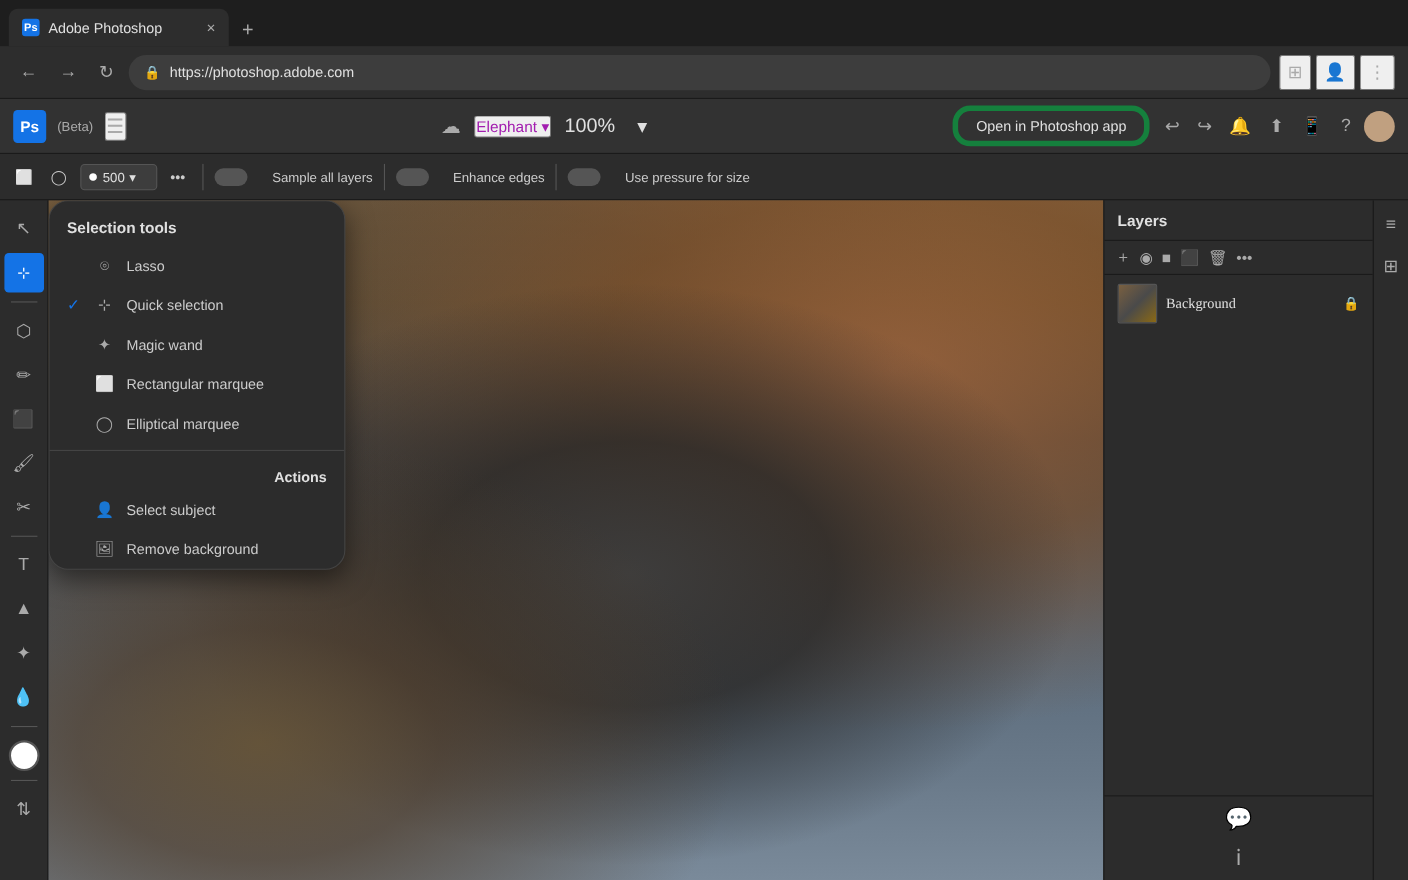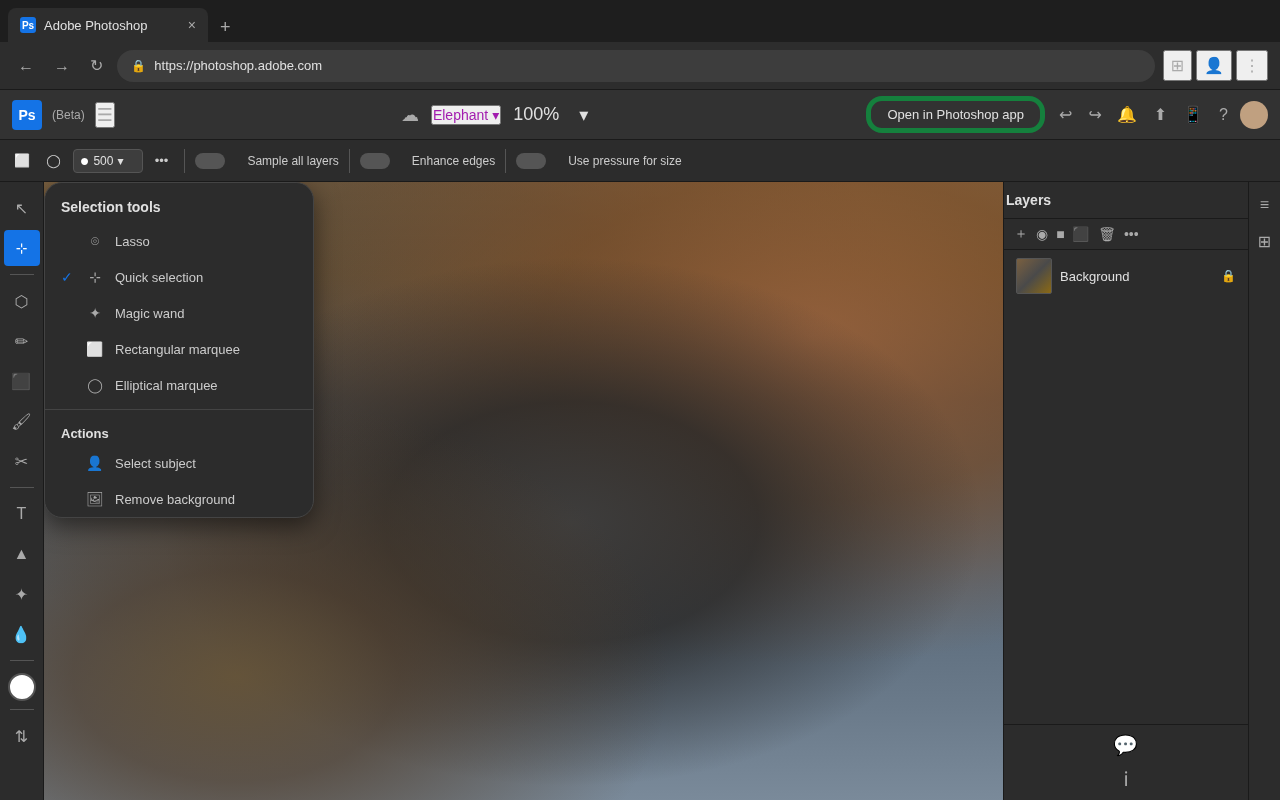--- a/index.html
+++ b/index.html
@@ -62,31 +62,31 @@
       linear-gradient(180deg, #7a6040 0%, #5a4a30 30%, #3d3d3d 50%, #5a6a7a 70%, #6a7a8a 100%);
     }
 
     
     .dropdown-panel { position: absolute; top: 0; left: 0; background: #2c2c2c; border: 1px solid #444; border-radius: 18px; width: 270px; z-index: 100; box-shadow: 0 8px 24px rgba(0,0,0,0.5); }
     .dropdown-section-title { color: #e0e0e0; font-size: 14px; font-weight: 600; padding: 16px 16px 8px; }
     .dropdown-item { display: flex; align-items: center; gap: 10px; padding: 8px 16px; cursor: pointer; color: #ccc; font-size: 13px; }
     .dropdown-item .item-icon { width: 20px; height: 20px; display: flex; align-items: center; justify-content: center; font-size: 14px; color: #aaa; }
     .dropdown-item .check { color: #1473e6; font-size: 14px; width: 14px; }
     .dropdown-divider { height: 1px; background: #444; margin: 6px 0; }
-    .dropdown-actions-title { color: #e0e0e0; font-size: 13px; font-weight: 600; padding: 10px 16px 4px; }
+    .dropdown-actions-title { color: #e0e0e0; font-size: 13px; font-weight: 600; padding: 10px 16px 4px; text-align: right; }
 
     
     .right-panel { background: #2c2c2c; width: 245px; border-left: 1px solid #1a1a1a; display: flex; flex-direction: column; }
-    .layers-header { padding: 10px 2px; display: flex; align-items: flex-end; justify-content: space-between; border-bottom: 1px solid #1a1a1a; }
+    .layers-header { padding: 10px 12px; display: flex; align-items: flex-end; justify-content: space-between; border-bottom: 1px solid #1a1a1a; }
     .layers-title { color: #e0e0e0; font-size: 14px; font-weight: 600; }
     .layers-header-icons { display: flex; align-items: center; gap: 8px; }
     .layer-icon-btn { color: #aaa; font-size: 14px; cursor: pointer; background: none; border: none; }
     .layers-toolbar { padding: 6px 10px; display: flex; align-items: center; gap: 8px; border-bottom: 1px solid #1a1a1a; }
     .layer-thumb { width: 36px; height: 36px; background: #5a4a30; border-radius: 2px; border: 1px solid #555; }
-    .layer-name { color: #e0e0e0; font-size: 13px; flex: 1; }
+    .layer-name { color: #e0e0e0; font-size: 13px; flex: 1; font-family: Liberation Serif, serif; }
     .layer-lock { color: #aaa; font-size: 12px; }
     .layer-row { display: flex; align-items: center; gap: 8px; padding: 8px 12px; cursor: pointer; }
     .float-icon-btn { color: #aaa; font-size: 16px; cursor: pointer; padding: 6px; background: none; border: none; }
   </style>
 </head>
 <body>
 
 <div>
 
   <div class="tab-bar">

